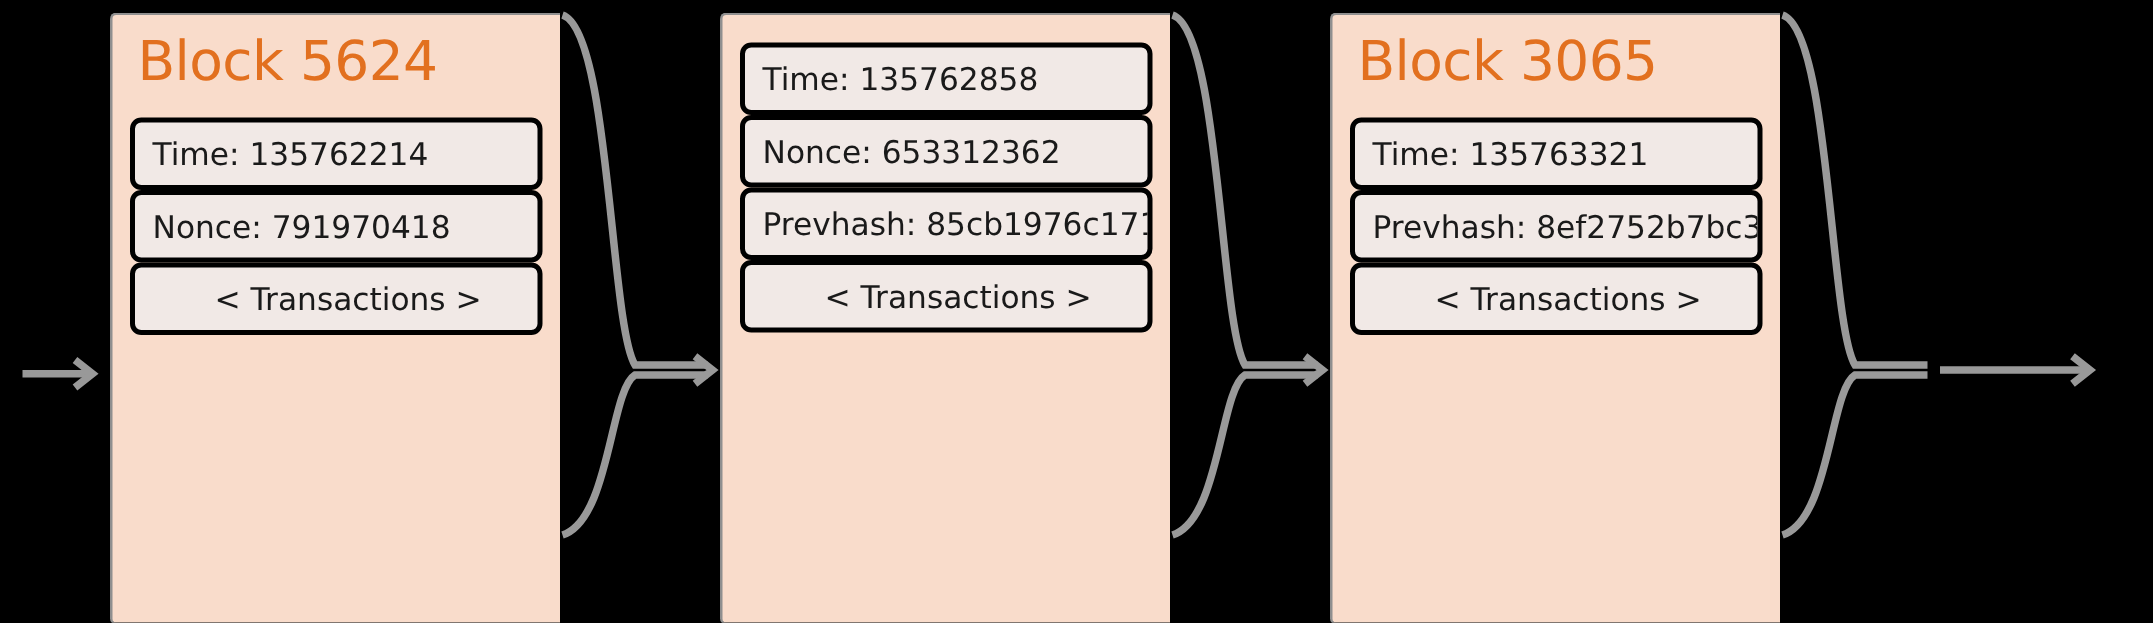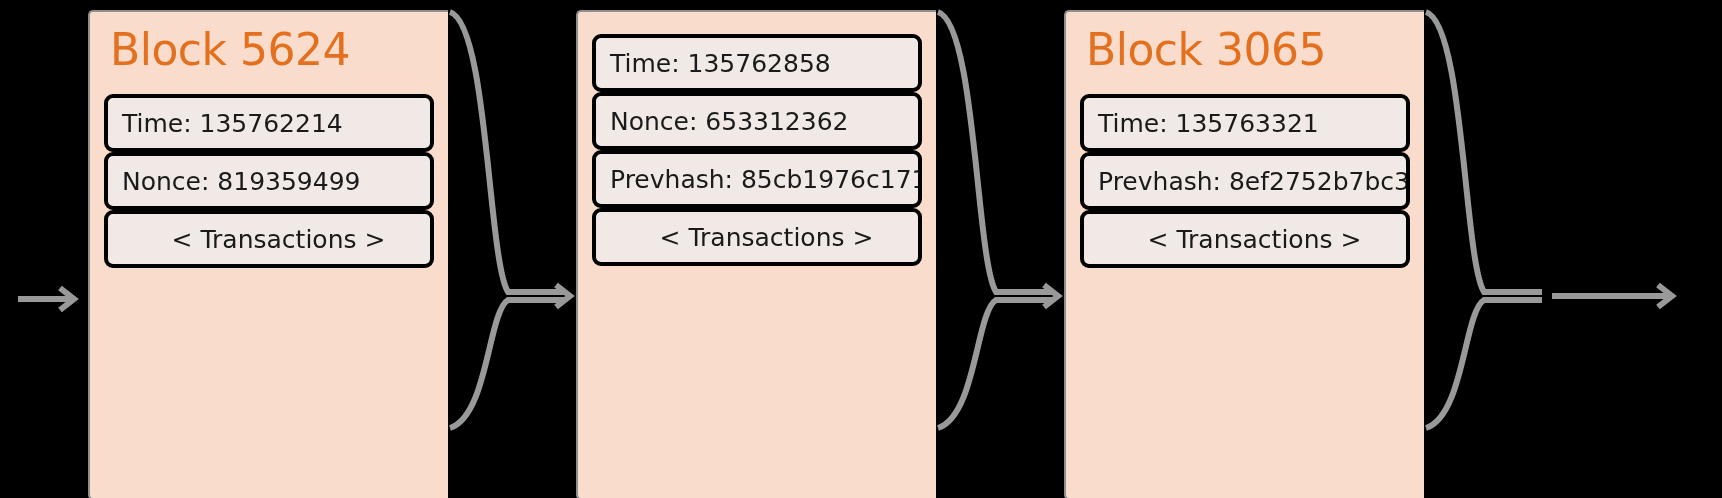--- a/index.html
+++ b/index.html
@@ -74,21 +74,21 @@
         <path d="M10,299 L62,299" stroke="#999" stroke-width="6" fill="none"></path>
         <path d="M52,288 L66,299 L52,310" stroke="#999" stroke-width="6" fill="none" stroke-linecap="butt" stroke-linejoin="miter"></path>
       </svg>
     </div>
 
     <div class="unit" style="left:88px;">
       <div class="block">
         <div class="block-title">Block 5624</div>
         <div class="rows">
           <div class="row">Time: 135762214</div>
-          <div class="row">Nonce: 819359499</div>
+          <div class="row">Nonce: 791970418</div>
           <div class="row tx">&lt; Transactions &gt;</div>
         </div>
       </div>
       <div class="bracket" style="left:360px;">
         <svg width="130" height="498">
           <path d="M2,12 C40,24 40,260 60,292 L118,292" stroke="#999" stroke-width="6" fill="none"></path>
           <path d="M2,428 C40,416 40,312 60,300 L118,300" stroke="#999" stroke-width="6" fill="none"></path>
           <path d="M108,285 L122,296 L108,307" stroke="#999" stroke-width="6" fill="none"></path>
         </svg>
       </div>

